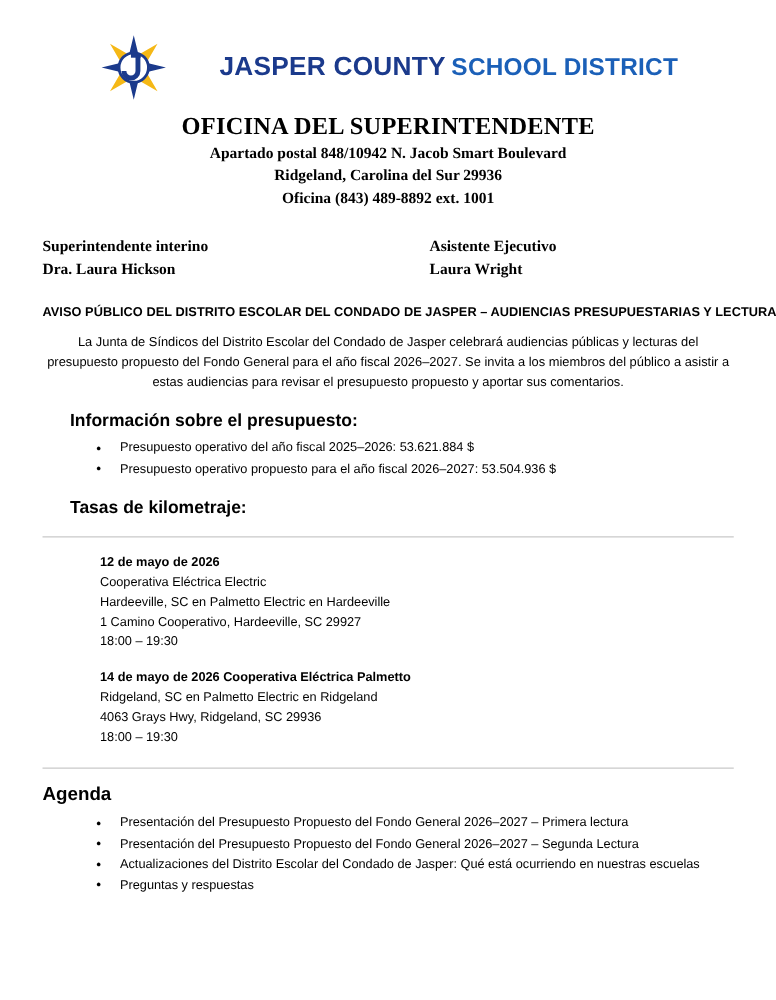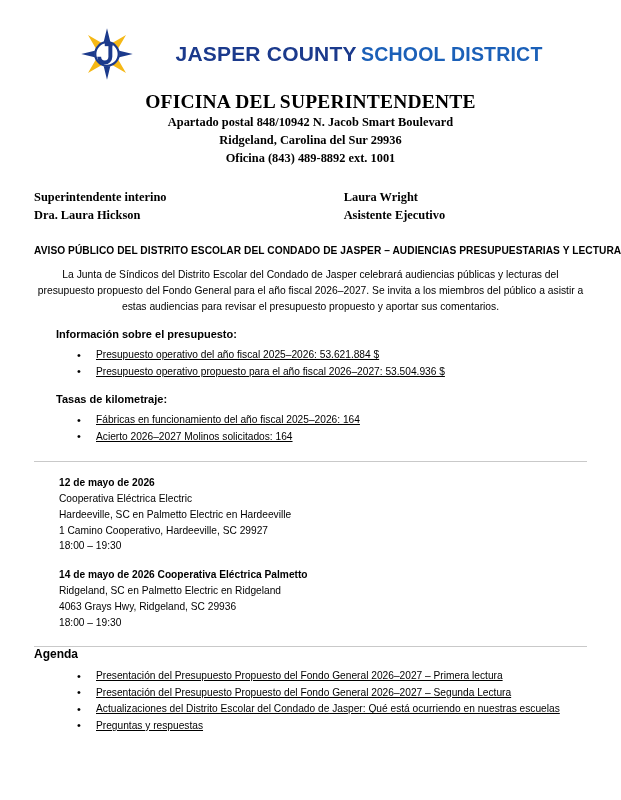--- a/index.html
+++ b/index.html
@@ -103,28 +103,27 @@
   .intro {
     margin-top: 11px;
     font-size: 10.3px;
     line-height: 1.55;
     text-align: center;
   }
 
   .sub-head {
     margin-top: 13px;
     margin-left: 22px;
-    font-size: 11px;
+    font-size: 14px;
     font-weight: bold;
   }
   ul.bullets {
     margin: 7px 0 0 0;
     padding-left: 62px;
     list-style: none;
-    text-decoration: underline;
   }
   ul.bullets li {
     position: relative;
     font-size: 10.2px;
     line-height: 1.62;
   }
   ul.bullets li::before {
     content: "\2022";
     position: absolute;
     left: -19px;
@@ -139,32 +138,32 @@
     height: 0;
   }
 
   .section-head {
     margin-top: 11px;
     font-size: 10.4px;
     font-weight: bold;
   }
 
   .hearing {
-    margin-left: 25px;
+    margin-left: 46px;
     margin-top: 13px;
     font-size: 10.2px;
     line-height: 1.55;
   }
   .hearing .when {
     font-weight: bold;
   }
 
   .agenda-head {
-    margin-top: 0;
-    font-size: 12px;
+    margin-top: 12px;
+    font-size: 15px;
     font-weight: bold;
   }
 </style>
 </head>
 <body>
 
 <div class="page">
 
   <div class="logo-block">
     <span class="logo-mark">
@@ -195,39 +194,35 @@
     <div class="office-line">Ridgeland, Carolina del Sur 29936</div>
     <div class="office-line">Oficina (843) 489-8892 ext. 1001</div>
   </div>
 
   <div class="contacts">
     <div class="contact-left">
       <div>Superintendente interino</div>
       <div>Dra. Laura Hickson</div>
     </div>
     <div class="contact-right">
+      <div>Asistente Ejecutivo</div>
       <div>Laura Wright</div>
-      <div>Asistente Ejecutivo</div>
     </div>
   </div>
 
   <div class="notice-title">AVISO PÚBLICO DEL DISTRITO ESCOLAR DEL CONDADO DE JASPER – AUDIENCIAS PRESUPUESTARIAS Y LECTURAS</div>
   <p class="intro">La Junta de Síndicos del Distrito Escolar del Condado de Jasper celebrará audiencias públicas y lecturas del presupuesto propuesto del Fondo General para el año fiscal 2026–2027. Se invita a los miembros del público a asistir a estas audiencias para revisar el presupuesto propuesto y aportar sus comentarios.</p>
 
   <div class="sub-head">Información sobre el presupuesto:</div>
   <ul class="bullets">
     <li>Presupuesto operativo del año fiscal 2025–2026: 53.621.884 $</li>
     <li>Presupuesto operativo propuesto para el año fiscal 2026–2027: 53.504.936 $</li>
   </ul>
 
   <div class="sub-head">Tasas de kilometraje:</div>
-  <ul class="bullets">
-    <li>Fábricas en funcionamiento del año fiscal 2025–2026: 164</li>
-    <li>Acierto 2026–2027 Molinos solicitados: 164</li>
-  </ul>
 
   <hr class="divider">
 
 
   <div class="hearing">
     <div class="when">12 de mayo de 2026</div>
     <div>Cooperativa Eléctrica Electric</div>
     <div>Hardeeville, SC en Palmetto Electric en Hardeeville</div>
     <div>1 Camino Cooperativo, Hardeeville, SC 29927</div>
     <div>18:00 – 19:30</div>

